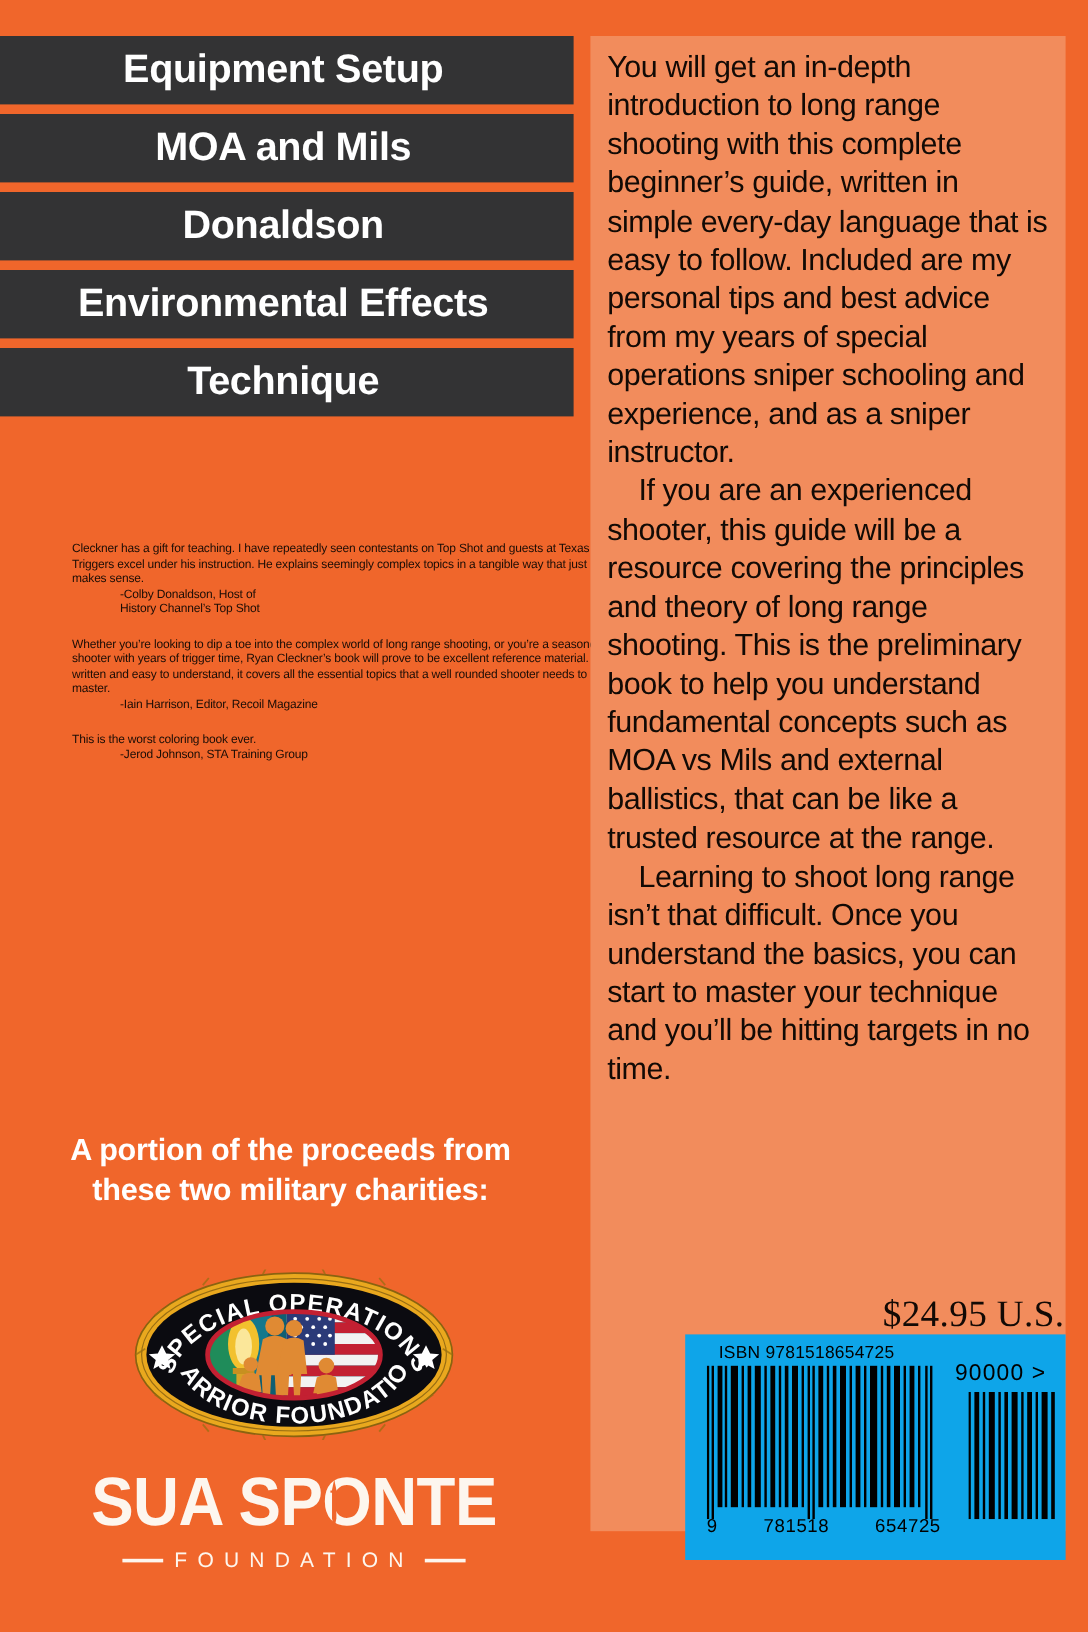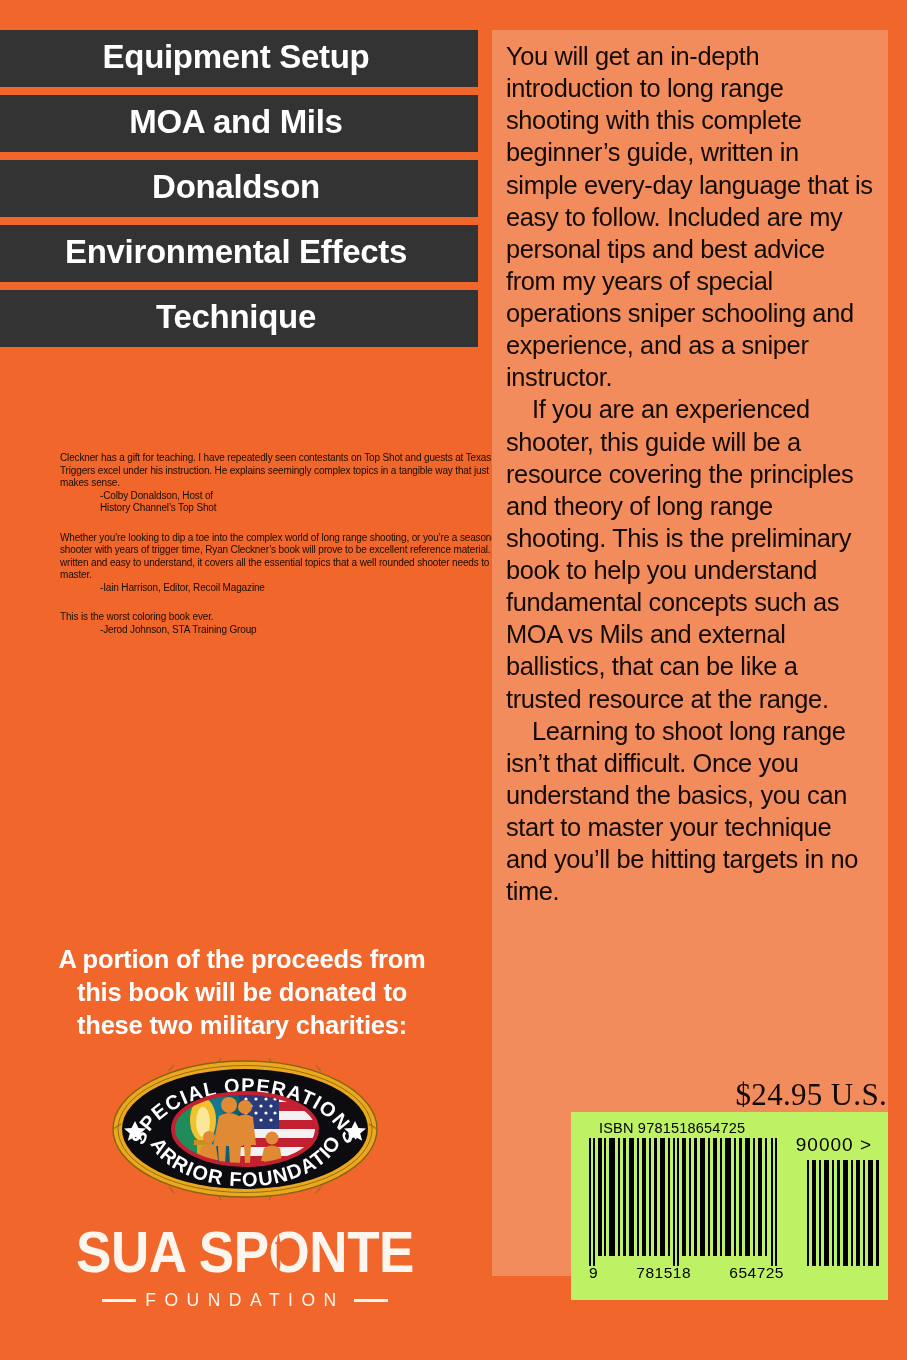--- a/index.html
+++ b/index.html
@@ -82,21 +82,21 @@
 
   .price{
     position:absolute;right:20px;top:1077px;
     color:#120a05;font-family:"Liberation Serif", serif;
     font-size:31px;letter-spacing:0.3px;
   }
 
   
   .barcode-box{
     position:absolute;left:571px;top:1112px;width:317px;height:188px;
-    background:#bef264;box-sizing:border-box;
+    background:#0ea5e9;box-sizing:border-box;
     padding:8px 10px 4px 12px;
   }
   .isbn-text{
     font-size:14.5px;color:#000;letter-spacing:0.2px;
     margin:0 0 2px 16px;white-space:nowrap;
   }
   .addon-text{
     position:absolute;right:16px;top:22px;
     font-size:19px;color:#000;letter-spacing:1px;white-space:nowrap;
   }
@@ -143,21 +143,20 @@
       <p class="quote-body">This is the worst coloring book ever.</p>
       <p class="quote-attr">
         <span class="attr-line">-Jerod Johnson, STA Training Group</span>
       </p>
     </div>
 
   </div>
 
   <div class="charity-head">
     <div>A portion of the proceeds from</div>
-    <div>this book will be donated to</div>
     <div>these two military charities:</div>
   </div>
 
   <div class="sowf">
     <svg viewBox="0 0 272 142" xmlns="http://www.w3.org/2000/svg">
       <defs>
         <path id="arcTop" d="M 36 84 A 102 62 0 0 1 236 84"></path>
         <path id="arcBot" d="M 40 82 A 98 58 0 0 0 232 82"></path>
         <clipPath id="ovalClip">
             <ellipse cx="136" cy="71" rx="72" ry="36"></ellipse>

